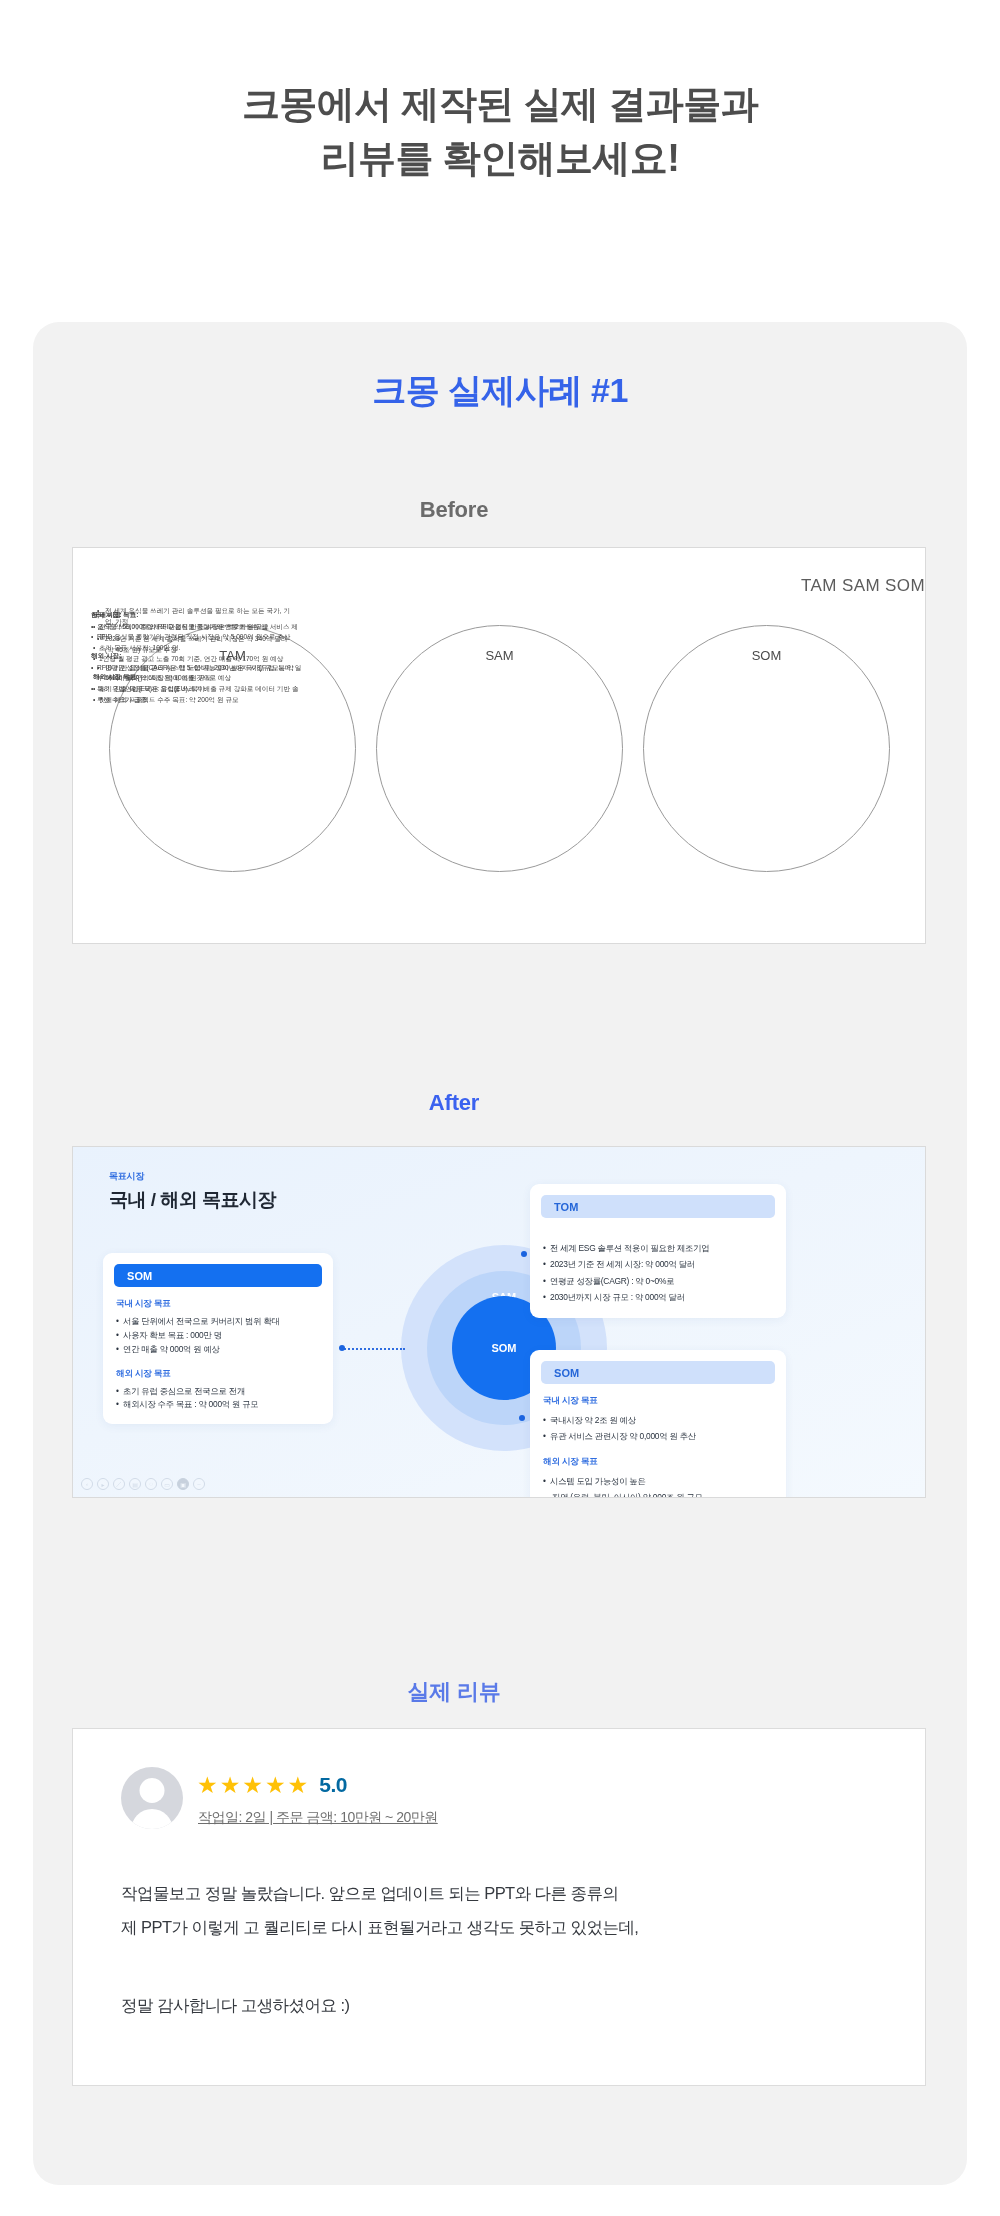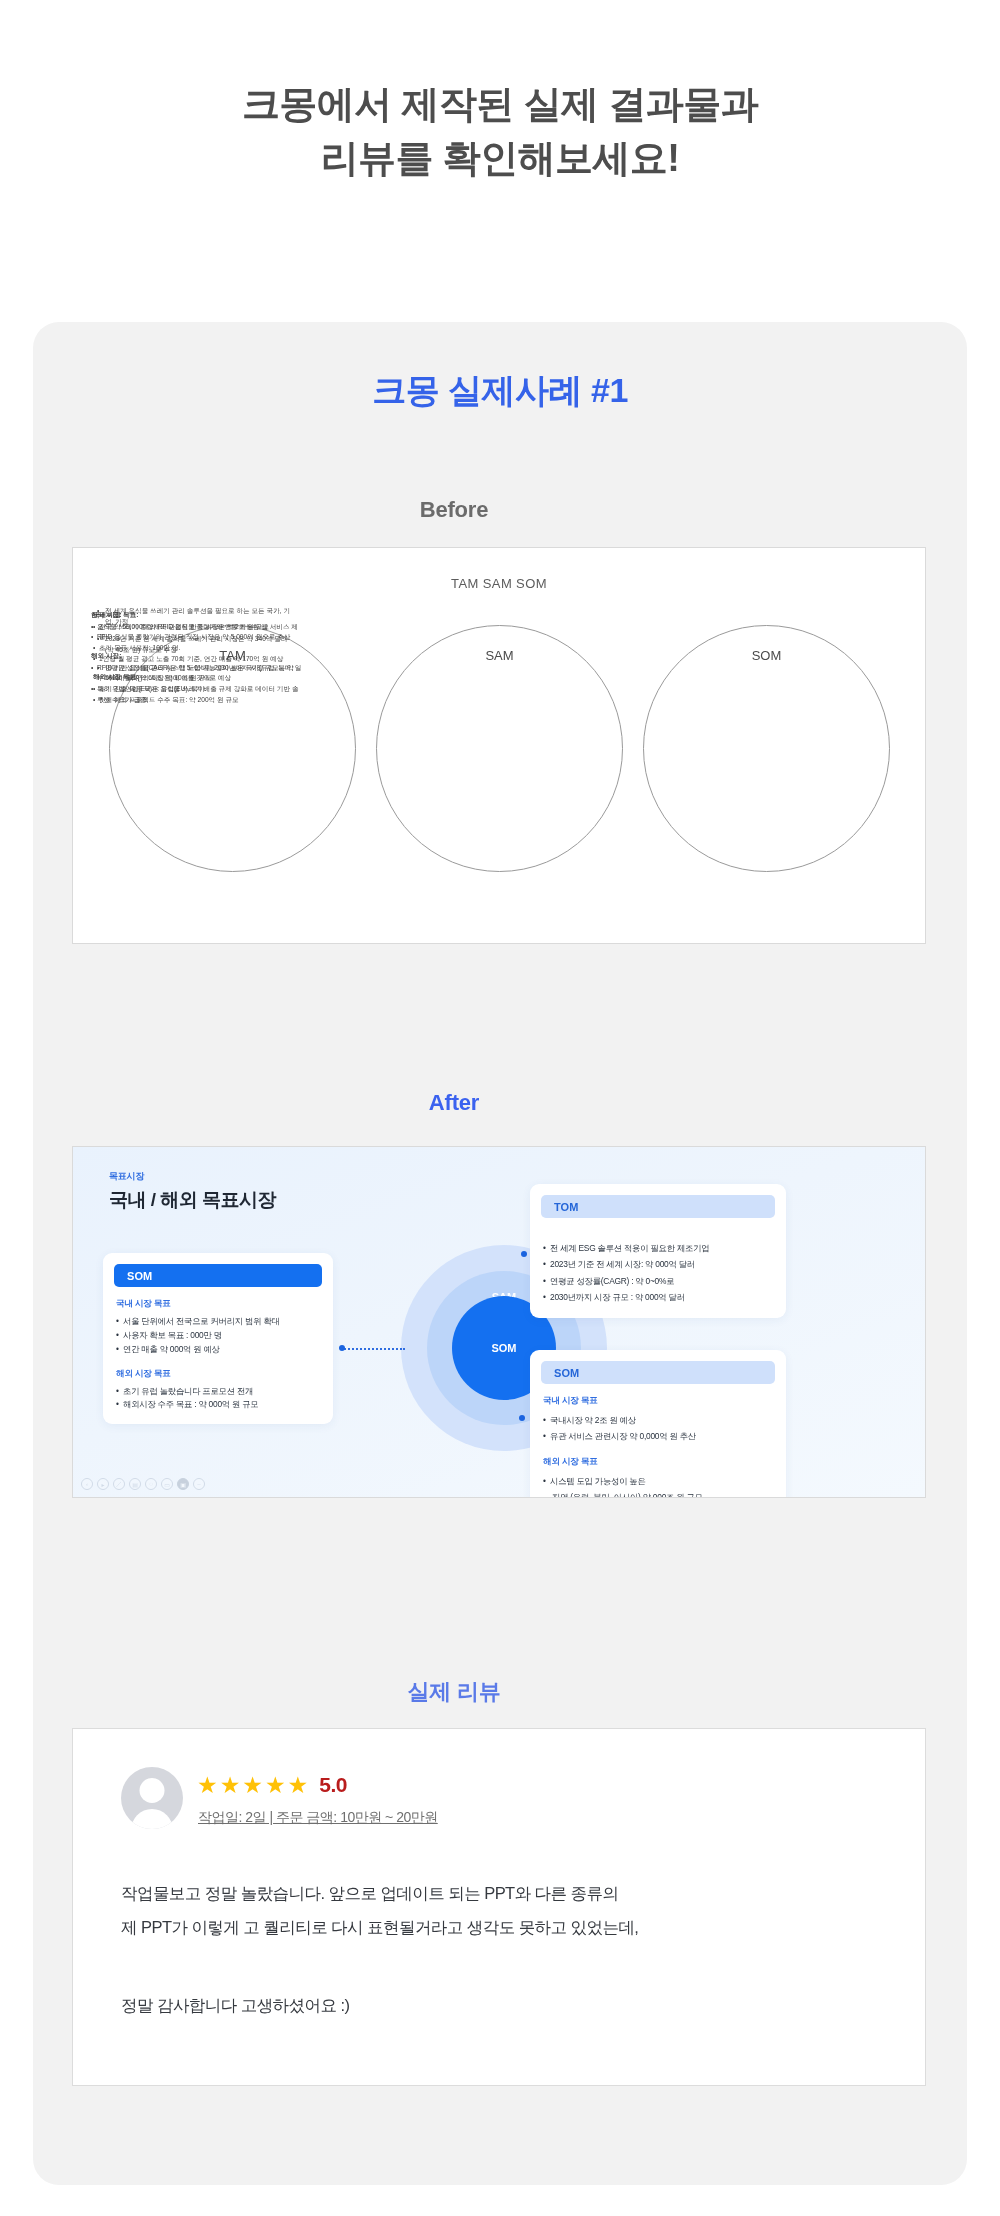--- a/index.html
+++ b/index.html
@@ -57,22 +57,22 @@
   
   .slide-before {
     position: absolute;
     left: 72px; top: 547px;
     width: 854px; height: 397px;
     background: #ffffff;
     border: 1px solid #dadada;
   }
   .before-title {
     position: absolute; top: 28px; left: 0; width: 100%;
-    text-align: center;
-    font-size: 13px; color: #5c5c5c; letter-spacing: 0.4px;
+    text-align: right;
+    font-size: 17px; color: #5c5c5c; letter-spacing: 0.4px;
     font-family: "Liberation Sans", sans-serif;
   }
   .venn-circle {
     position: absolute;
     border: 1px solid #9a9a9a;
     border-radius: 50%;
     background: transparent;
   }
   .venn-circle .vc-title {
     position: absolute; top: 22px; left: 0; width: 100%;
@@ -207,21 +207,21 @@
   .avatar .head {
     position: absolute; left: 50%; top: 11px; transform: translateX(-50%);
     width: 25px; height: 25px; border-radius: 50%; background: #ffffff;
   }
   .avatar .body {
     position: absolute; left: 50%; bottom: -10px; transform: translateX(-50%);
     width: 42px; height: 30px; border-radius: 21px 21px 0 0; background: #ffffff;
   }
   .stars-row { position: absolute; left: 124px; top: 44px; display: flex; align-items: center; gap: 2px; }
   .star { color: #ffc107; font-size: 23px; line-height: 1; }
-  .rating-num { margin-left: 9px; font-size: 21px; font-weight: 700; color: #b91c1c; letter-spacing: -0.4px; }
+  .rating-num { margin-left: 9px; font-size: 21px; font-weight: 700; color: #0369a1; letter-spacing: -0.4px; }
   .meta-line {
     position: absolute; left: 125px; top: 80px;
     font-size: 14px; color: #6f6f6f; letter-spacing: -0.5px; text-decoration: underline;
   }
   .review-body {
     position: absolute; left: 48px; top: 148px; width: 760px;
     font-size: 16.5px; line-height: 2.06; color: #35393f; letter-spacing: -0.55px;
   }
   .review-body .para2 { margin-top: 44px; }
 </style>
@@ -312,21 +312,21 @@
     <div class="pill pill-solid">SOM</div>
     <div class="blk">
       <div class="sub">국내 시장 목표</div>
       <ul>
         <li>서울 단위에서 전국으로 커버리지 범위 확대</li>
         <li>사용자 확보 목표 : 000만 명</li>
         <li>연간 매출 약 000억 원 예상</li>
       </ul>
       <div class="sub">해외 시장 목표</div>
       <ul>
-        <li>초기 유럽 놀랐습니다 프로모션 전개</li>
+        <li>초기 유럽 중심으로 전국으로 전개</li>
         <li>해외시장 수주 목표 : 약 000억 원 규모</li>
       </ul>
     </div>
   </div>
 
   <div class="a-card" id="card-tom-right">
     <div class="pill pill-soft">TOM</div>
     <div class="blk" style="padding-top:22px;">
       <ul>
         <li>전 세계 ESG 솔루션 적용이 필요한 제조기업</li>

